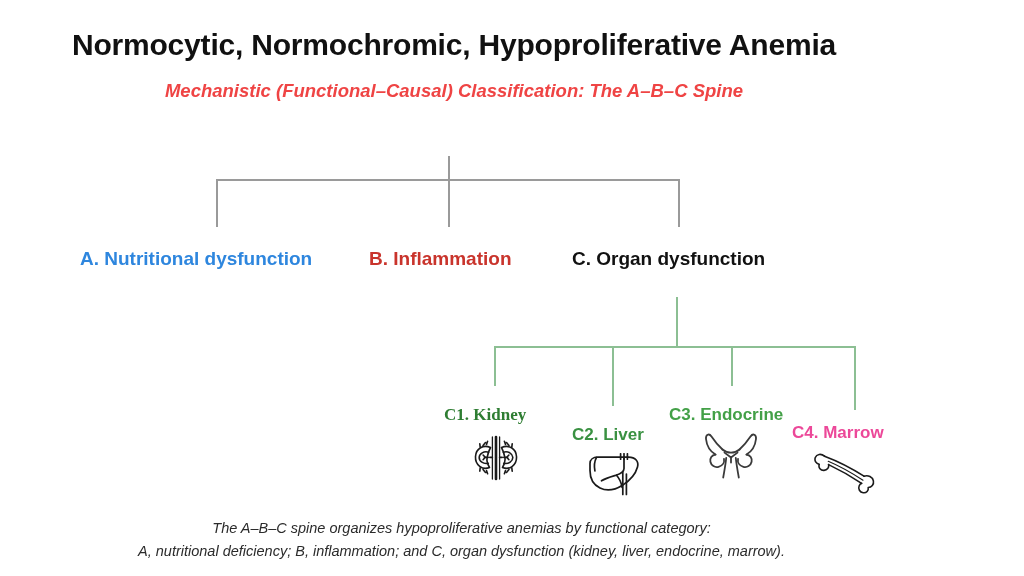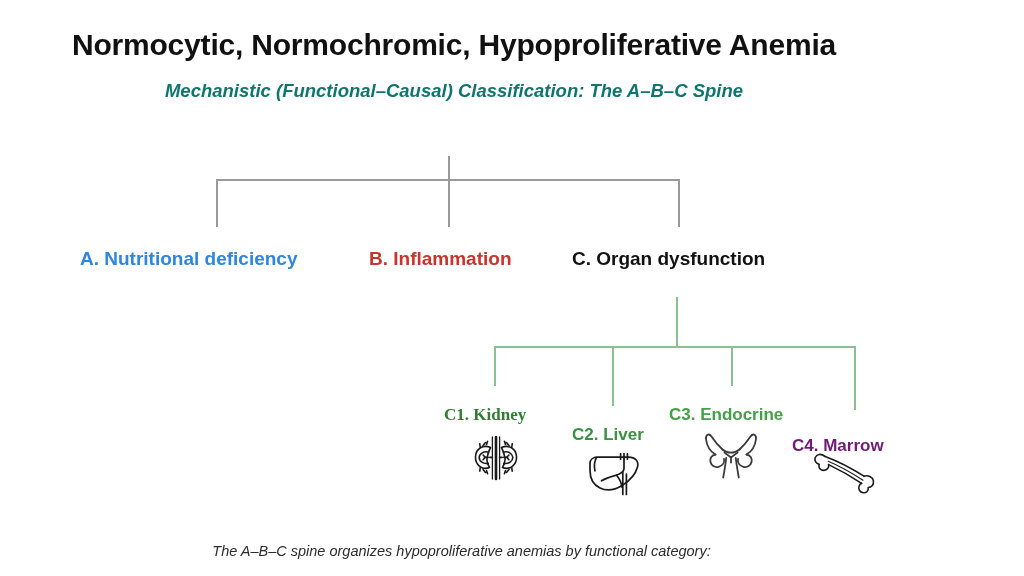--- a/index.html
+++ b/index.html
@@ -30,21 +30,21 @@
     white-space: nowrap;
   }
   #subtitle {
     position: absolute;
     left: 0; right: 0;
     top: 80px;
     text-align: center;
     font-size: 18.5px;
     font-weight: 700;
     font-style: italic;
-    color: #0f766e;
+    color: #ef4444;
     white-space: nowrap;
   }
 
   
   .hline {
     position: absolute;
     height: 2px;
   }
   .vline {
     position: absolute;
@@ -97,35 +97,35 @@
 
   <div id="title">Normocytic, Normochromic, Hypoproliferative Anemia</div>
   <div id="subtitle">Mechanistic (Functional–Causal) Classification: The A–B–C Spine</div>
 
   <div class="vline gray" style="left:448px; top:156px; height:36px;"></div>
   <div class="hline gray" style="left:216px; top:179px; width:464px;"></div>
   <div class="vline gray" style="left:216px; top:179px; height:48px;"></div>
   <div class="vline gray" style="left:448px; top:179px; height:48px;"></div>
   <div class="vline gray" style="left:678px; top:179px; height:48px;"></div>
 
-  <div class="l1label" style="left:80px;  color:#2e86de;">A. Nutritional deficiency</div>
+  <div class="l1label" style="left:80px;  color:#2e86de;">A. Nutritional dysfunction</div>
   <div class="l1label" style="left:572px; color:#111111;">C. Organ dysfunction</div>
   <div class="l1label" style="left:369px; color:#c9342c;">B. Inflammation</div>
 
   <div class="vline green" style="left:676px; top:297px; height:50px;"></div>
   <div class="hline green" style="left:494px; top:346px; width:362px;"></div>
   <div class="vline green" style="left:494px; top:346px; height:40px;"></div>
   <div class="vline green" style="left:612px; top:346px; height:60px;"></div>
   <div class="vline green" style="left:731px; top:346px; height:40px;"></div>
   <div class="vline green" style="left:854px; top:346px; height:64px;"></div>
 
   <div class="l2label" style="left:444px; top:405px; color:#2e7d32;font-family:Liberation Serif, serif;">C1. Kidney</div>
   <div class="l2label" style="left:572px; top:425px; color:#3a9142;">C2. Liver</div>
   <div class="l2label" style="left:669px; top:405px; color:#43a047;">C3. Endocrine</div>
-  <div class="l2label" style="left:792px; top:436px; color:#701a75;">C4. Marrow</div>
+  <div class="l2label" style="left:792px; top:423px; color:#ec4899;">C4. Marrow</div>
 
   <div class="icon" style="left:470px; top:434px;">
     <svg width="52" height="48" viewBox="0 0 52 48" fill="none" stroke="#1a1a1a" stroke-width="1.6" stroke-linecap="round" stroke-linejoin="round">
 
       <line x1="26" y1="3" x2="26" y2="45" stroke-width="2.6"></line>
       <line x1="22.4" y1="3" x2="22.4" y2="45" stroke-width="1.3"></line>
       <line x1="29.6" y1="3" x2="29.6" y2="45" stroke-width="1.3"></line>
 
       <path d="M20.5 13.5 C 13.5 10.5, 6 14, 5.5 22.5 C 5 31, 12.5 36.5, 19.5 33.5
                C 17 29.5, 16.6 26, 17.2 23.2 C 17.8 20, 18.9 16.5, 20.5 13.5 Z"></path>
@@ -207,15 +207,16 @@
       <path d="M50 24.2 C 54.2 22.8, 58.6 25, 59.4 28.9 C 60.1 32.4, 57.6 35.5, 54.2 35.5
                C 54.8 38.6, 52.4 41.2, 49.2 40.7 C 45.8 40.2, 43.8 37, 45.2 33.8
                C 45.9 32.2, 46.7 31.4, 47.6 31.4"></path>
 
       <path d="M14.2 9.3 C 25.5 14, 38.5 21.5, 49 28.2" stroke-width="1.1"></path>
     </svg>
   </div>
 
   <div id="caption">
     <div>The A–B–C spine organizes hypoproliferative anemias by functional category:</div>
+    <div>A, nutritional deficiency; B, inflammation; and C, organ dysfunction (kidney, liver, endocrine, marrow).</div>
   </div>
 
 </div>
 
 </body></html>

